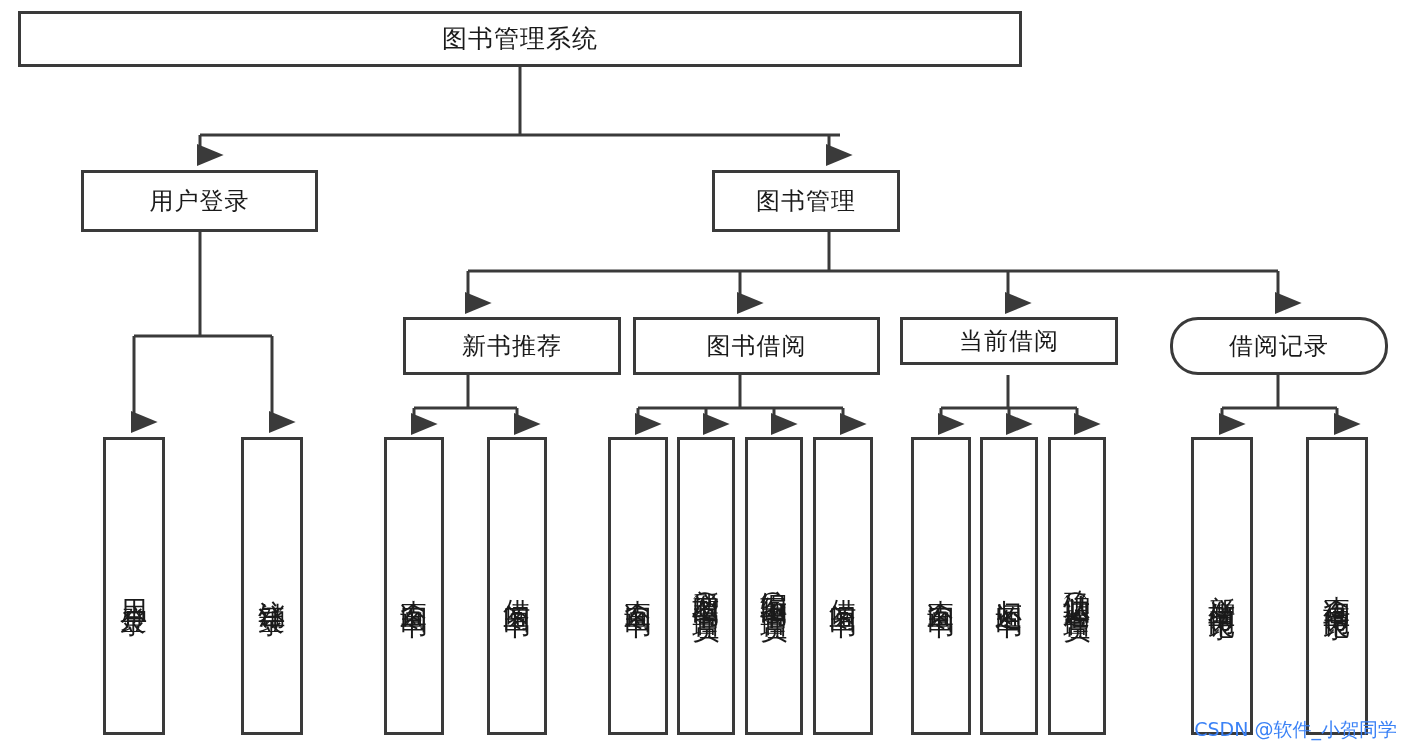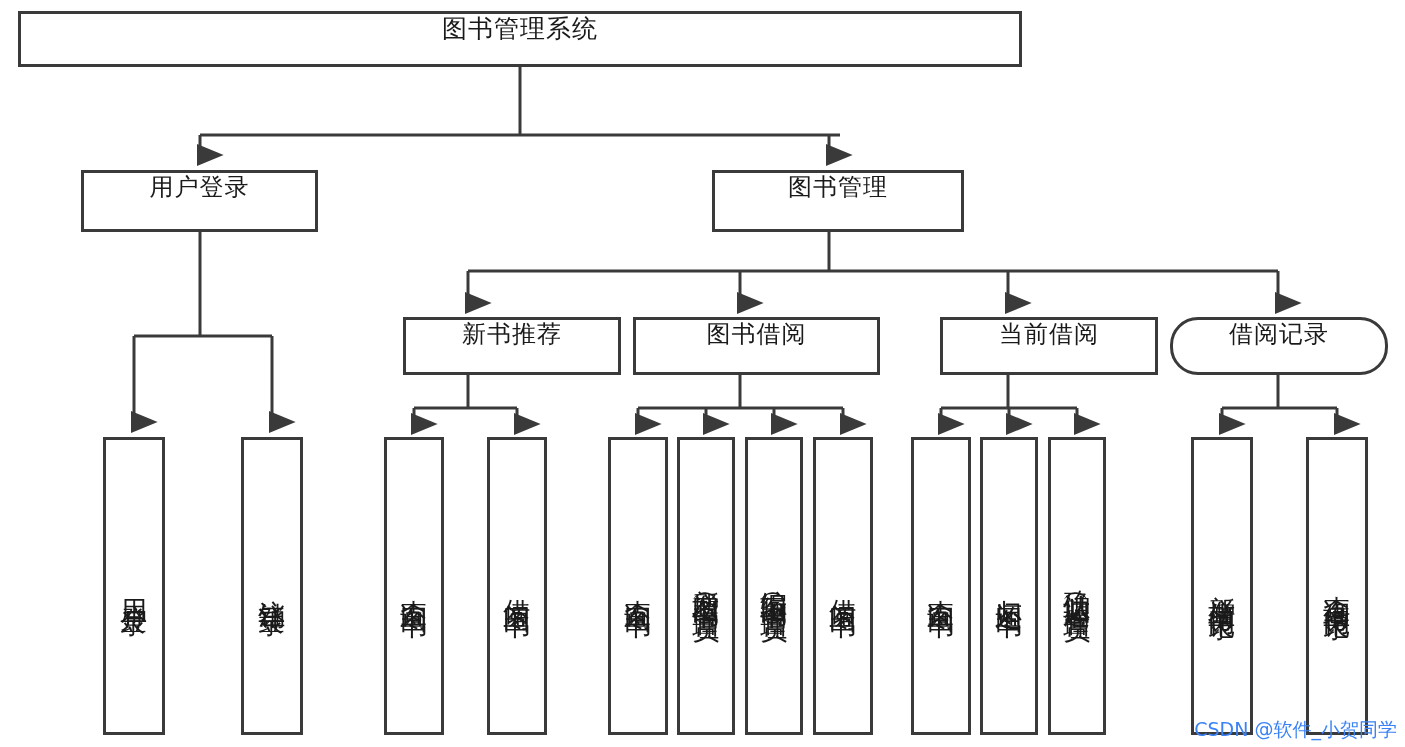--- a/index.html
+++ b/index.html
@@ -18,21 +18,21 @@
     background: #ffffff;
     overflow: hidden;
   }
   
   .node {
     position: absolute;
     box-sizing: border-box;
     border: 3px solid #3a3a3a;
     background: #ffffff;
     display: flex;
-    align-items: flex-start;
+    align-items: center;
     justify-content: center;
     color: #1a1a1a;
     z-index: 3;
   }
   .node .label {
     display: block;
     text-align: center;
     line-height: 1.18;
     white-space: nowrap;
   }
@@ -136,33 +136,33 @@
   </svg>
 
   <div class="node h root" style="left:18px; top:11px; width:1004px; height:56px;">
     <span class="label">图书管理系统</span>
   </div>
 
   <div class="node h" style="left:81px; top:170px; width:237px; height:62px;">
     <span class="label">用户登录</span>
   </div>
 
-  <div class="node h" style="left:712px; top:170px; width:252px; height:62px;">
+  <div class="node h" style="left:712px; top:170px; width:188px; height:62px;">
     <span class="label">图书管理</span>
   </div>
 
   <div class="node h" style="left:360px; top:317px; width:218px; height:58px;margin-left:43px;">
     <span class="label">新书推荐</span>
   </div>
 
   <div class="node h" style="left:633px; top:317px; width:247px; height:58px;">
     <span class="label">图书借阅</span>
   </div>
 
-  <div class="node h" style="left:900px; top:317px; width:218px; height:58px;margin-left:40px;">
+  <div class="node h" style="left:900px; top:317px; width:218px; height:48px;">
     <span class="label">当前借阅</span>
   </div>
 
   <div class="node h" style="left:1170px; top:317px; width:218px; height:58px;border-radius:28px;">
     <span class="label">借阅记录</span>
   </div>
 
   <div class="node v" style="left:103px; top:437px; width:62px; height:298px;">
     <span class="label">用户登录</span>
   </div>

